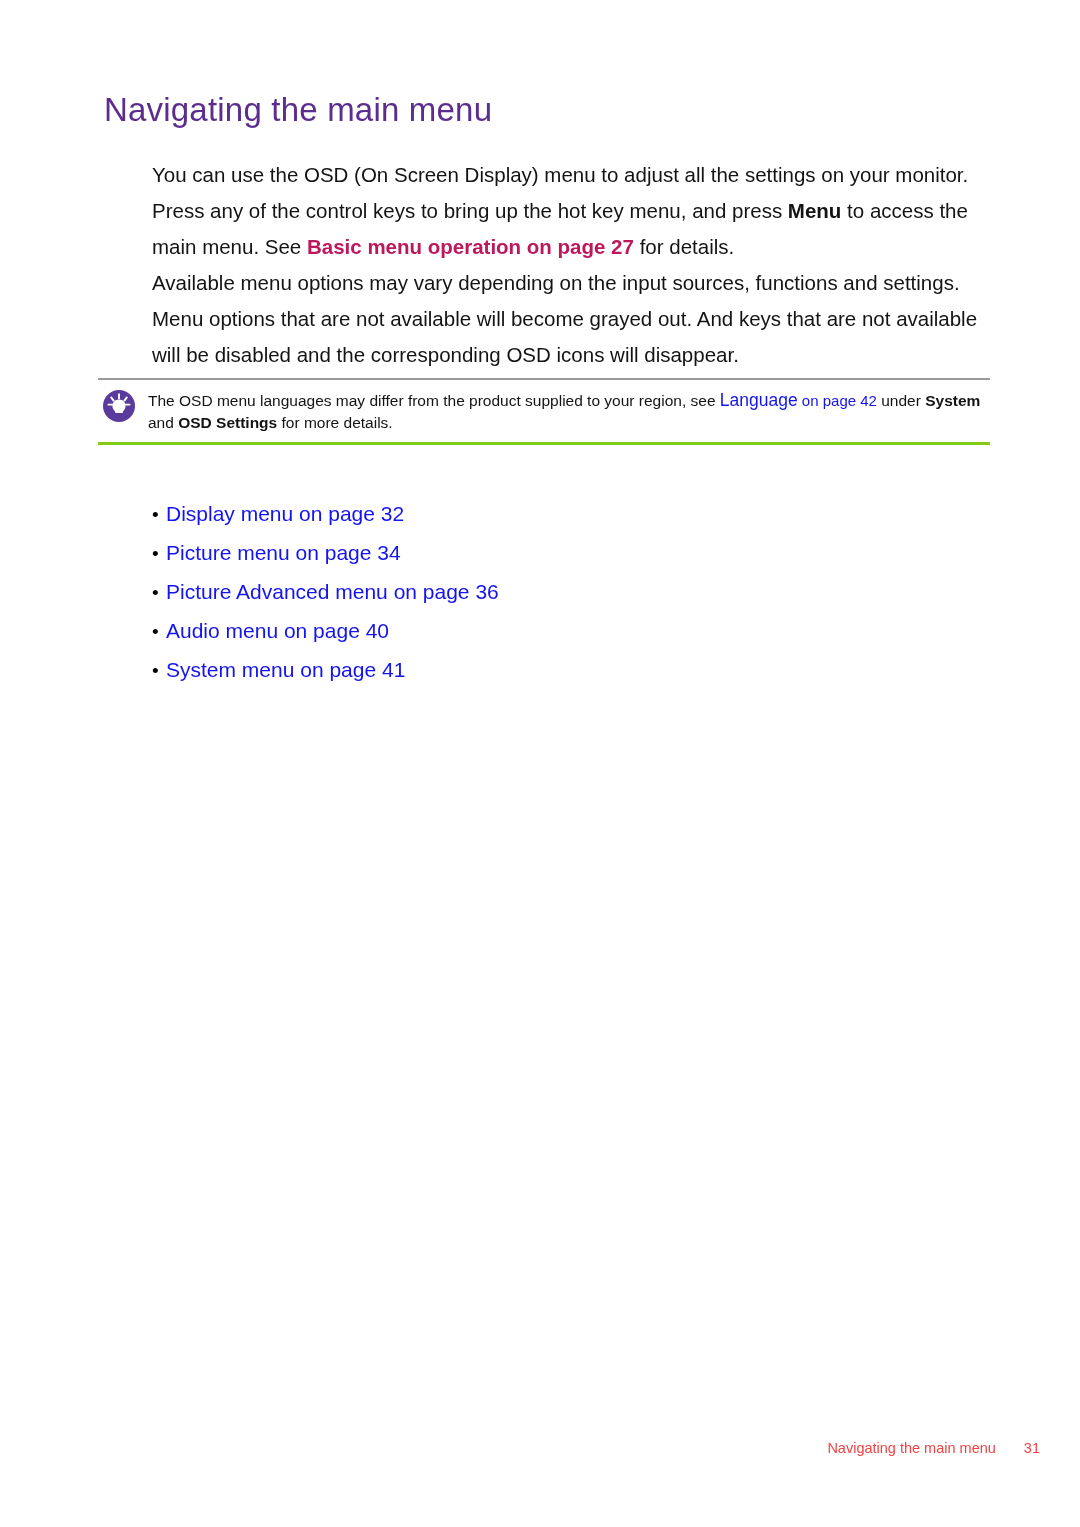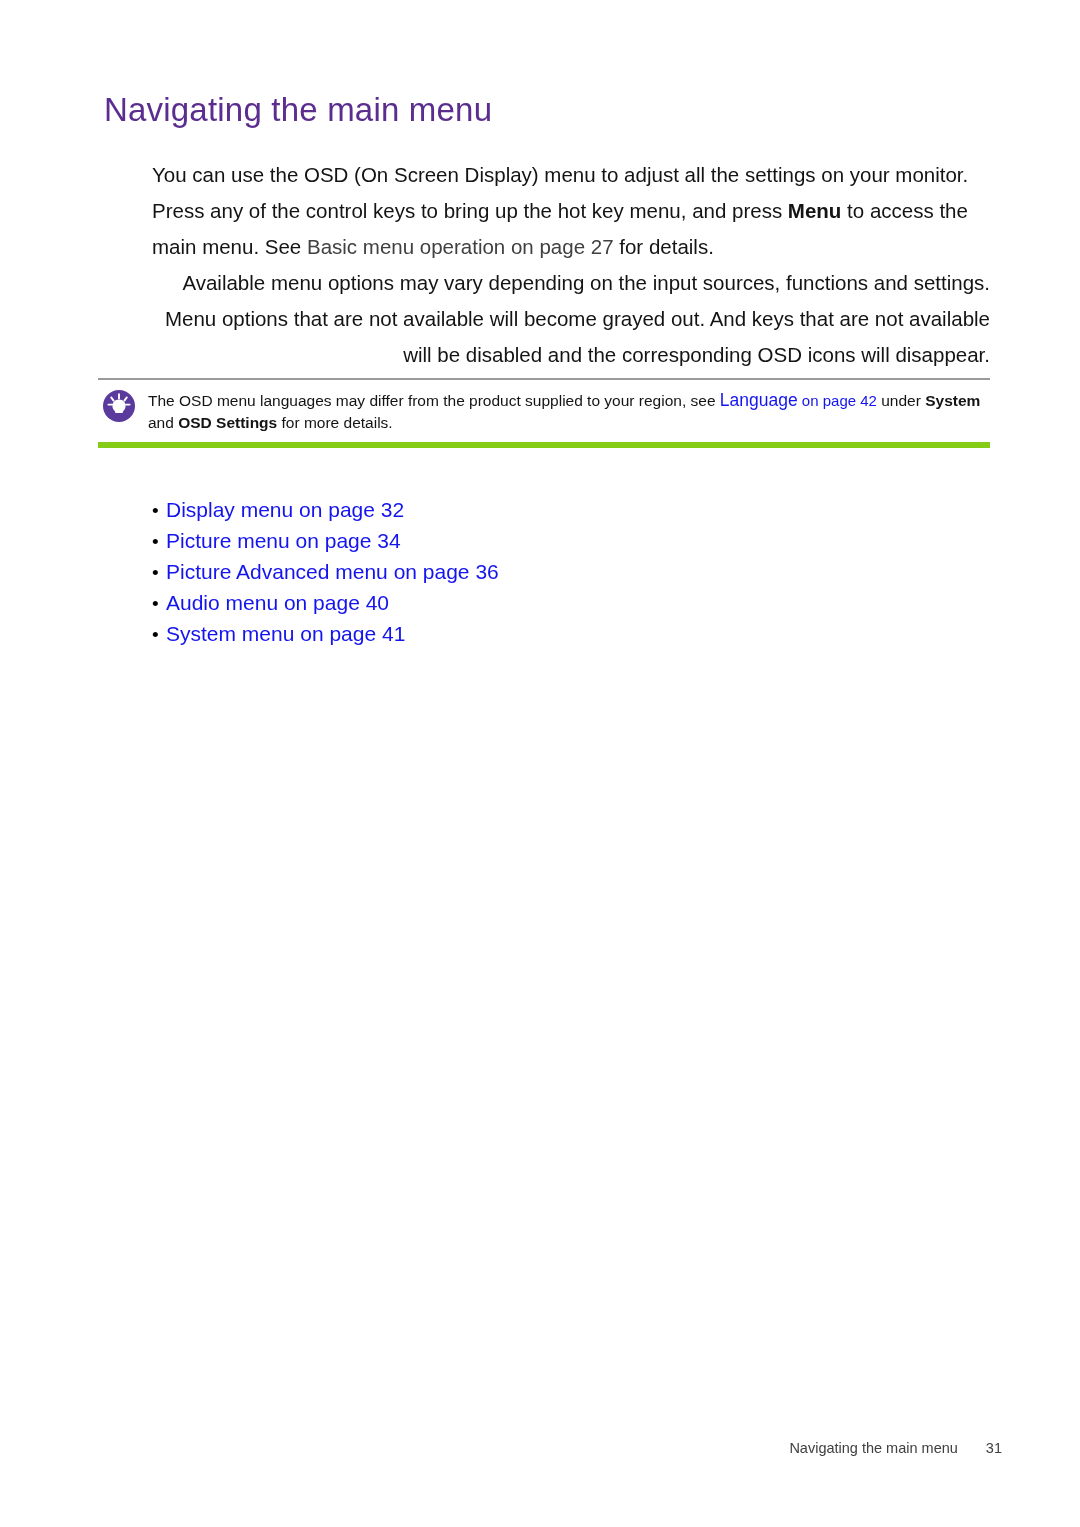--- a/index.html
+++ b/index.html
@@ -36,39 +36,40 @@
   }
   .para {
     font-size: 20.5px;
     line-height: 36px;
     color: #141414;
     margin: 0;
     text-align: left;
   }
 
   #para-intro  { position: absolute; left: 152px; top: 157px;  width: 838px; }
-  #para-avail  { position: absolute; left: 152px; top: 265px;  width: 838px; text-align: right; }
+  #para-avail  { position: absolute; left: 152px; top: 265px;  width: 838px; }
   #para-more   { position: absolute; left: 152px; top: 447px;  width: 838px; }
 
   .lnk {
-    color: #404040;
+    color: #be185d;
+    font-weight: bold;
   }
   .bold {
     font-weight: bold;
     text-align: right;
   }
 
   
   .note-box {
     position: absolute;
     left: 98px;
     top: 378px;
     width: 892px;
     border-top: 2px solid #9a9a9a;
-    border-bottom: 6px solid #84cc16;
+    border-bottom: 3px solid #84cc16;
     padding: 7px 0 8px 0;
     box-sizing: border-box;
     display: flex;
     align-items: flex-start;
   }
   .note-icon {
     flex: 0 0 auto;
     width: 34px;
     height: 34px;
     margin: 2px 12px 0 4px;
@@ -95,45 +96,45 @@
     position: absolute;
     left: 152px;
     top: 495px;
     width: 700px;
     margin: 0;
     padding: 0;
     list-style: none;
   }
   .bullet-item {
     font-size: 21px;
-    line-height: 30px;
+    line-height: 38px;
     color: #1414ee;
     white-space: nowrap;
   }
   .bullet-dot {
     color: #000000;
     display: inline-block;
     width: 14px;
     font-size: 19px;
   }
   .bullet-link {
     color: #1414ee;
   }
 
   
   .footer {
     position: absolute;
     left: 0;
     top: 1440px;
     width: 1080px;
     text-align: right;
-    padding-right: 78px;
+    padding-right: 40px;
     box-sizing: border-box;
     font-size: 14.5px;
-    color: #404040;
+    color: #ef4444;
   }
   .footer-page {
     display: inline-block;
     margin-left: 28px;
   }
 </style>
 </head>
 <body>
 
 <div class="page">

